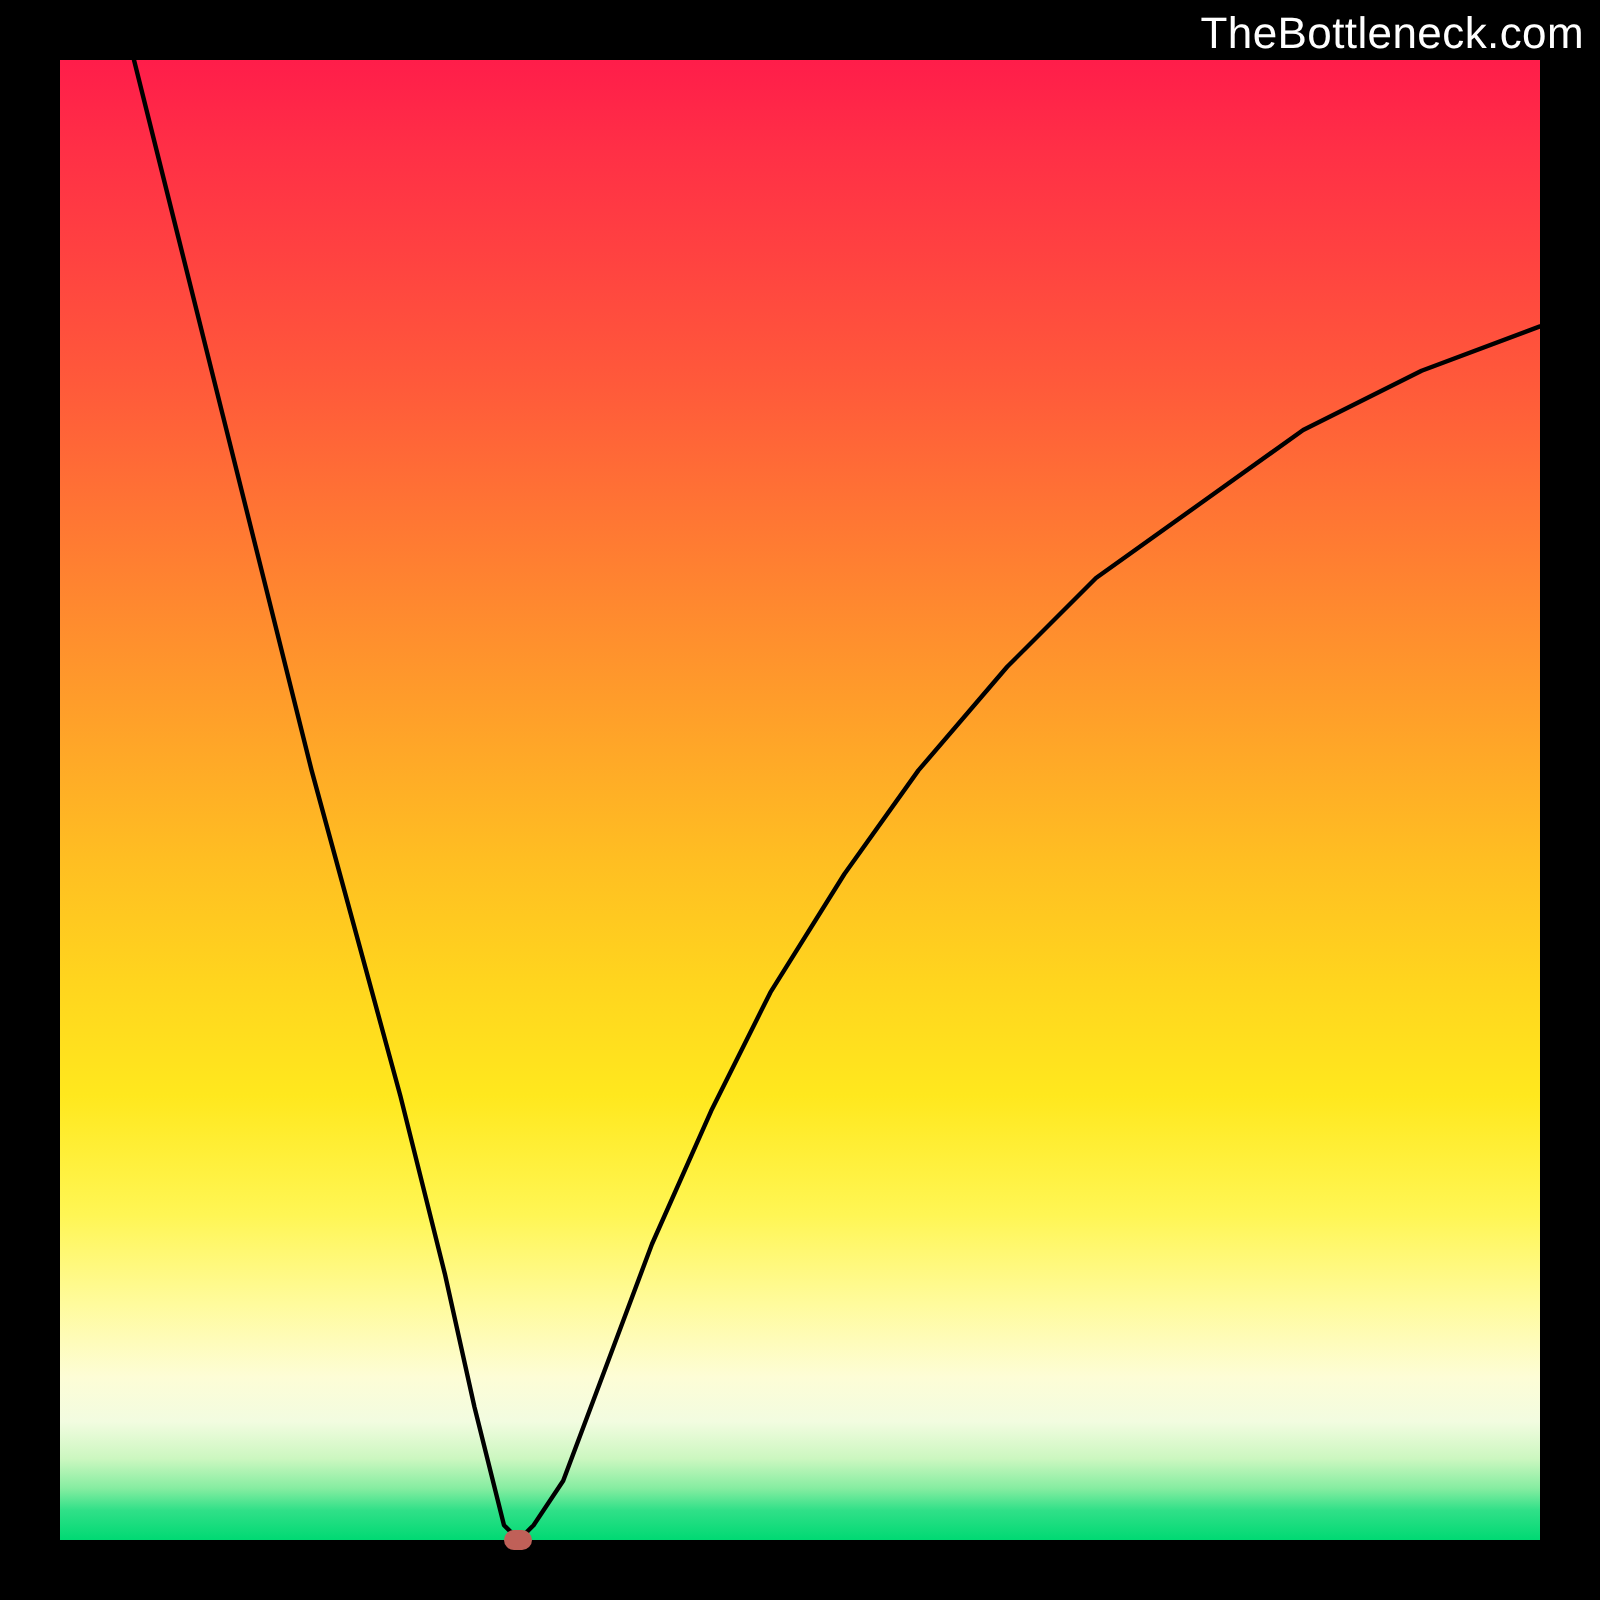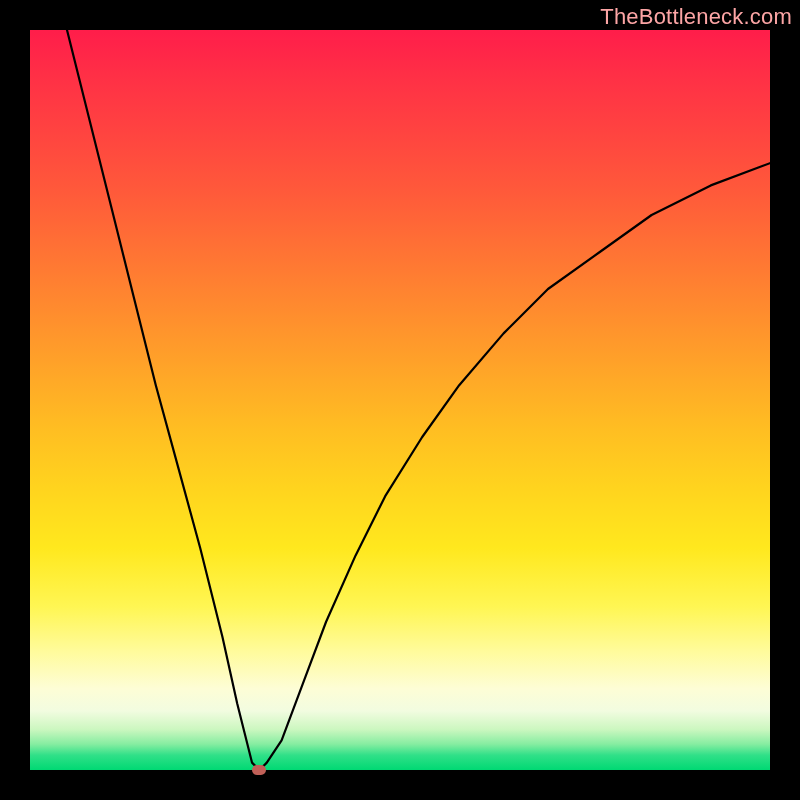--- a/index.html
+++ b/index.html
@@ -59,21 +59,21 @@
     width: 14px;
     height: 10px;
     border-radius: 5px;
     background: #c06058;
     transform: translate(-50%, -50%);
   }
   .watermark {
     position: absolute;
     top: 4px;
     right: 8px;
-    color: #fca5a5;
+    color: #ffffff;
     font-size: 22px;
     letter-spacing: 0.2px;
     font-weight: 500;
     user-select: none;
     margin-left: 44px;
   }
 </style>
 </head>
 <body>
 

